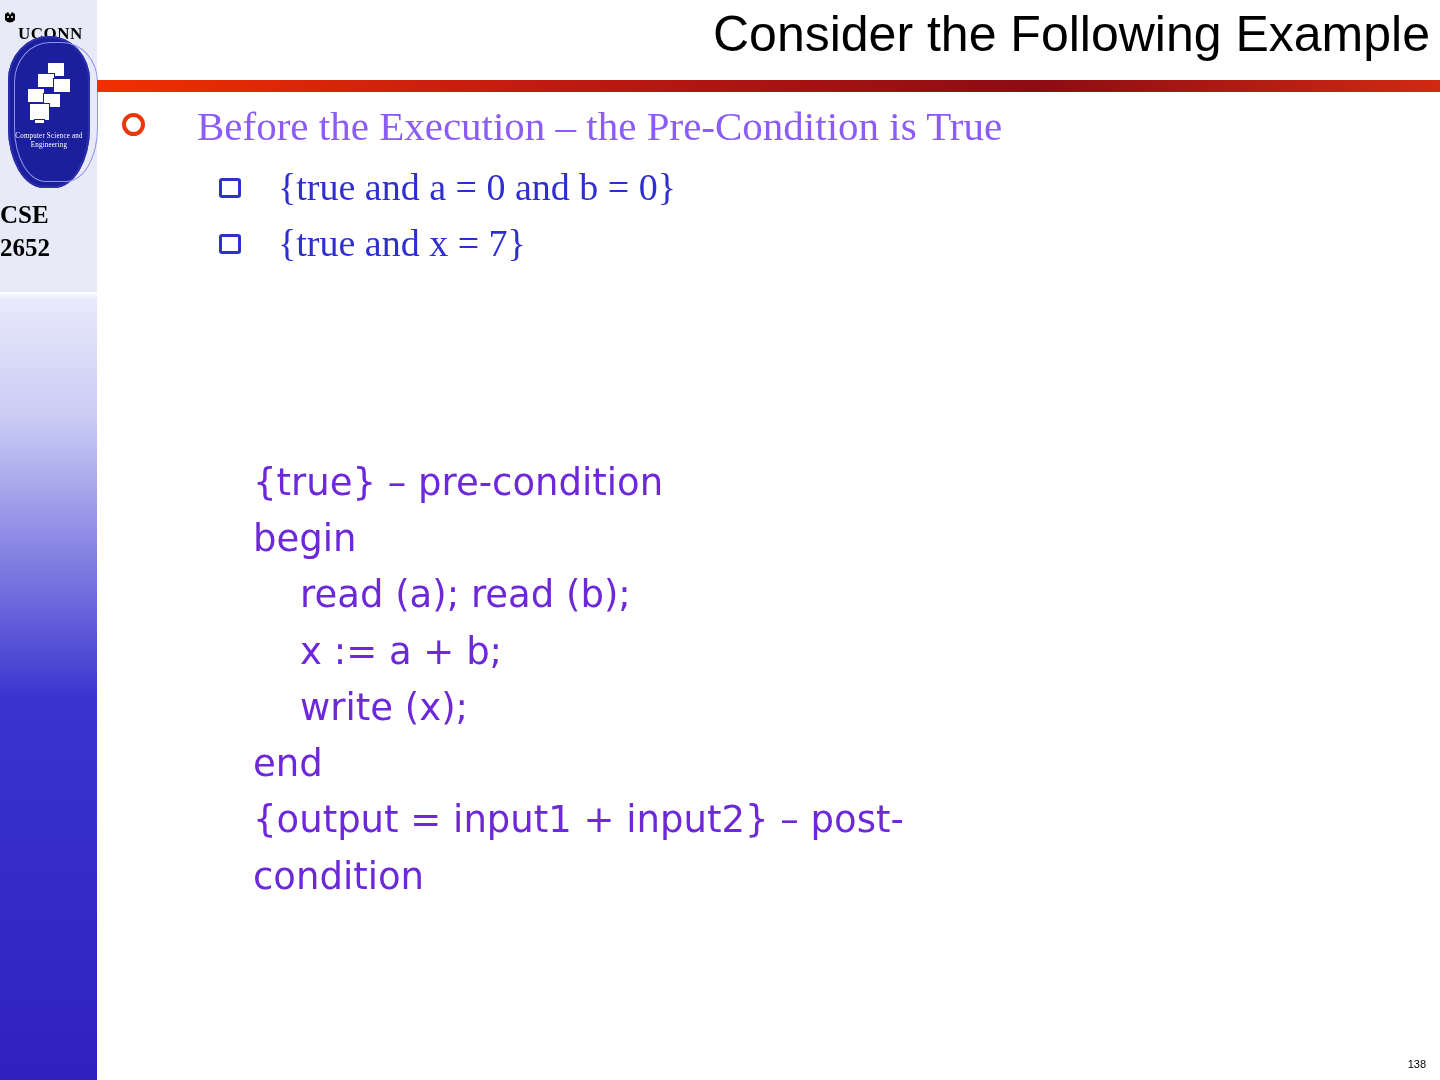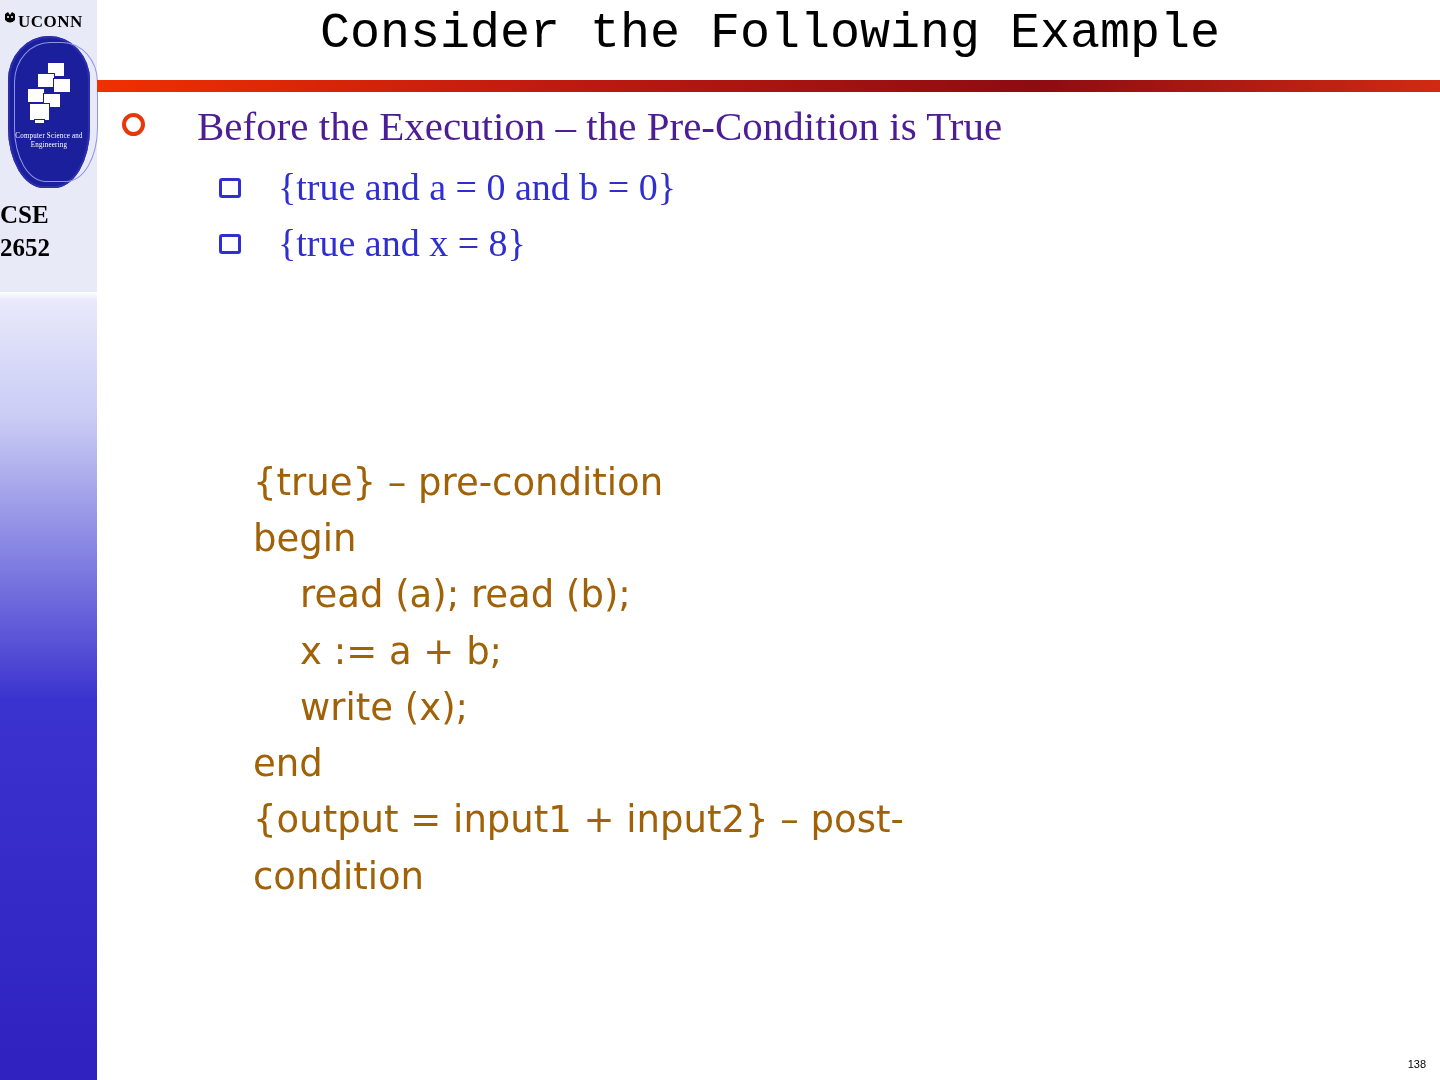--- a/index.html
+++ b/index.html
@@ -102,21 +102,21 @@
     text-align: center;
     font-size: 7px;
     color: #ffffff;
     font-family: "Liberation Serif", serif;
     letter-spacing: 0.2px;
     transform: scaleY(1.15);
   }
   .uconn-wordmark {
     position: absolute;
     left: 18px;
-    top: 12px;
+    top: 24px;
     font-family: "Liberation Serif", serif;
     font-weight: bold;
     font-size: 17px;
     color: #000000;
     letter-spacing: 0.5px;
   }
   .uconn-husky {
     position: absolute;
     left: 2px;
     top: 11px;
@@ -135,22 +135,22 @@
     color: #000000;
     line-height: 1.32;
   }
 
   
   .title {
     position: absolute;
     left: 110px;
     top: 5px;
     width: 1320px;
-    text-align: center;
-    font-family: Liberation Mono, monospace;
+    text-align: right;
+    font-family: Liberation Sans, sans-serif;
     font-size: 50px;
     color: #000000;
     white-space: nowrap;
   }
   .title-rule {
     position: absolute;
     left: 97px;
     top: 80px;
     width: 1343px;
     height: 12px;
@@ -163,21 +163,21 @@
     left: 122px;
     top: 101px;
     width: 1300px;
   }
   .b1 {
     position: relative;
     margin: 0 0 13px 0;
     padding-left: 75px;
     font-family: "Liberation Serif", serif;
     font-size: 41px;
-    color: #4c1d95;
+    color: #8b5cf6;
     line-height: 1.22;
   }
   .b1 .marker {
     position: absolute;
     left: 0px;
     top: 12px;
     width: 23px;
     height: 23px;
     border: 4px solid #e8370a;
     border-radius: 50%;
@@ -204,21 +204,21 @@
   }
 
   
   .code {
     position: absolute;
     left: 253px;
     top: 455px;
     width: 1100px;
     font-family: "DejaVu Sans", sans-serif;
     font-size: 37px;
-    color: #a16207;
+    color: #6d28d9;
     line-height: 1.52;
     white-space: pre-wrap;
   }
 
   
   .page-num {
     position: absolute;
     right: 14px;
     bottom: 10px;
     font-family: "Liberation Sans", sans-serif;
@@ -273,21 +273,21 @@
   </div>
 
 
   <div class="b2">
     <span class="marker-sq"></span>
     <span>{true and a = 0 and b = 0}</span>
   </div>
 
   <div class="b2">
     <span class="marker-sq"></span>
-    <span>{true and x = 8}</span>
+    <span>{true and x = 7}</span>
   </div>
 
 </div>
 
 <div class="code">{true} – pre-condition
 begin
     read (a); read (b);
     x := a + b;
     write (x);
 end

